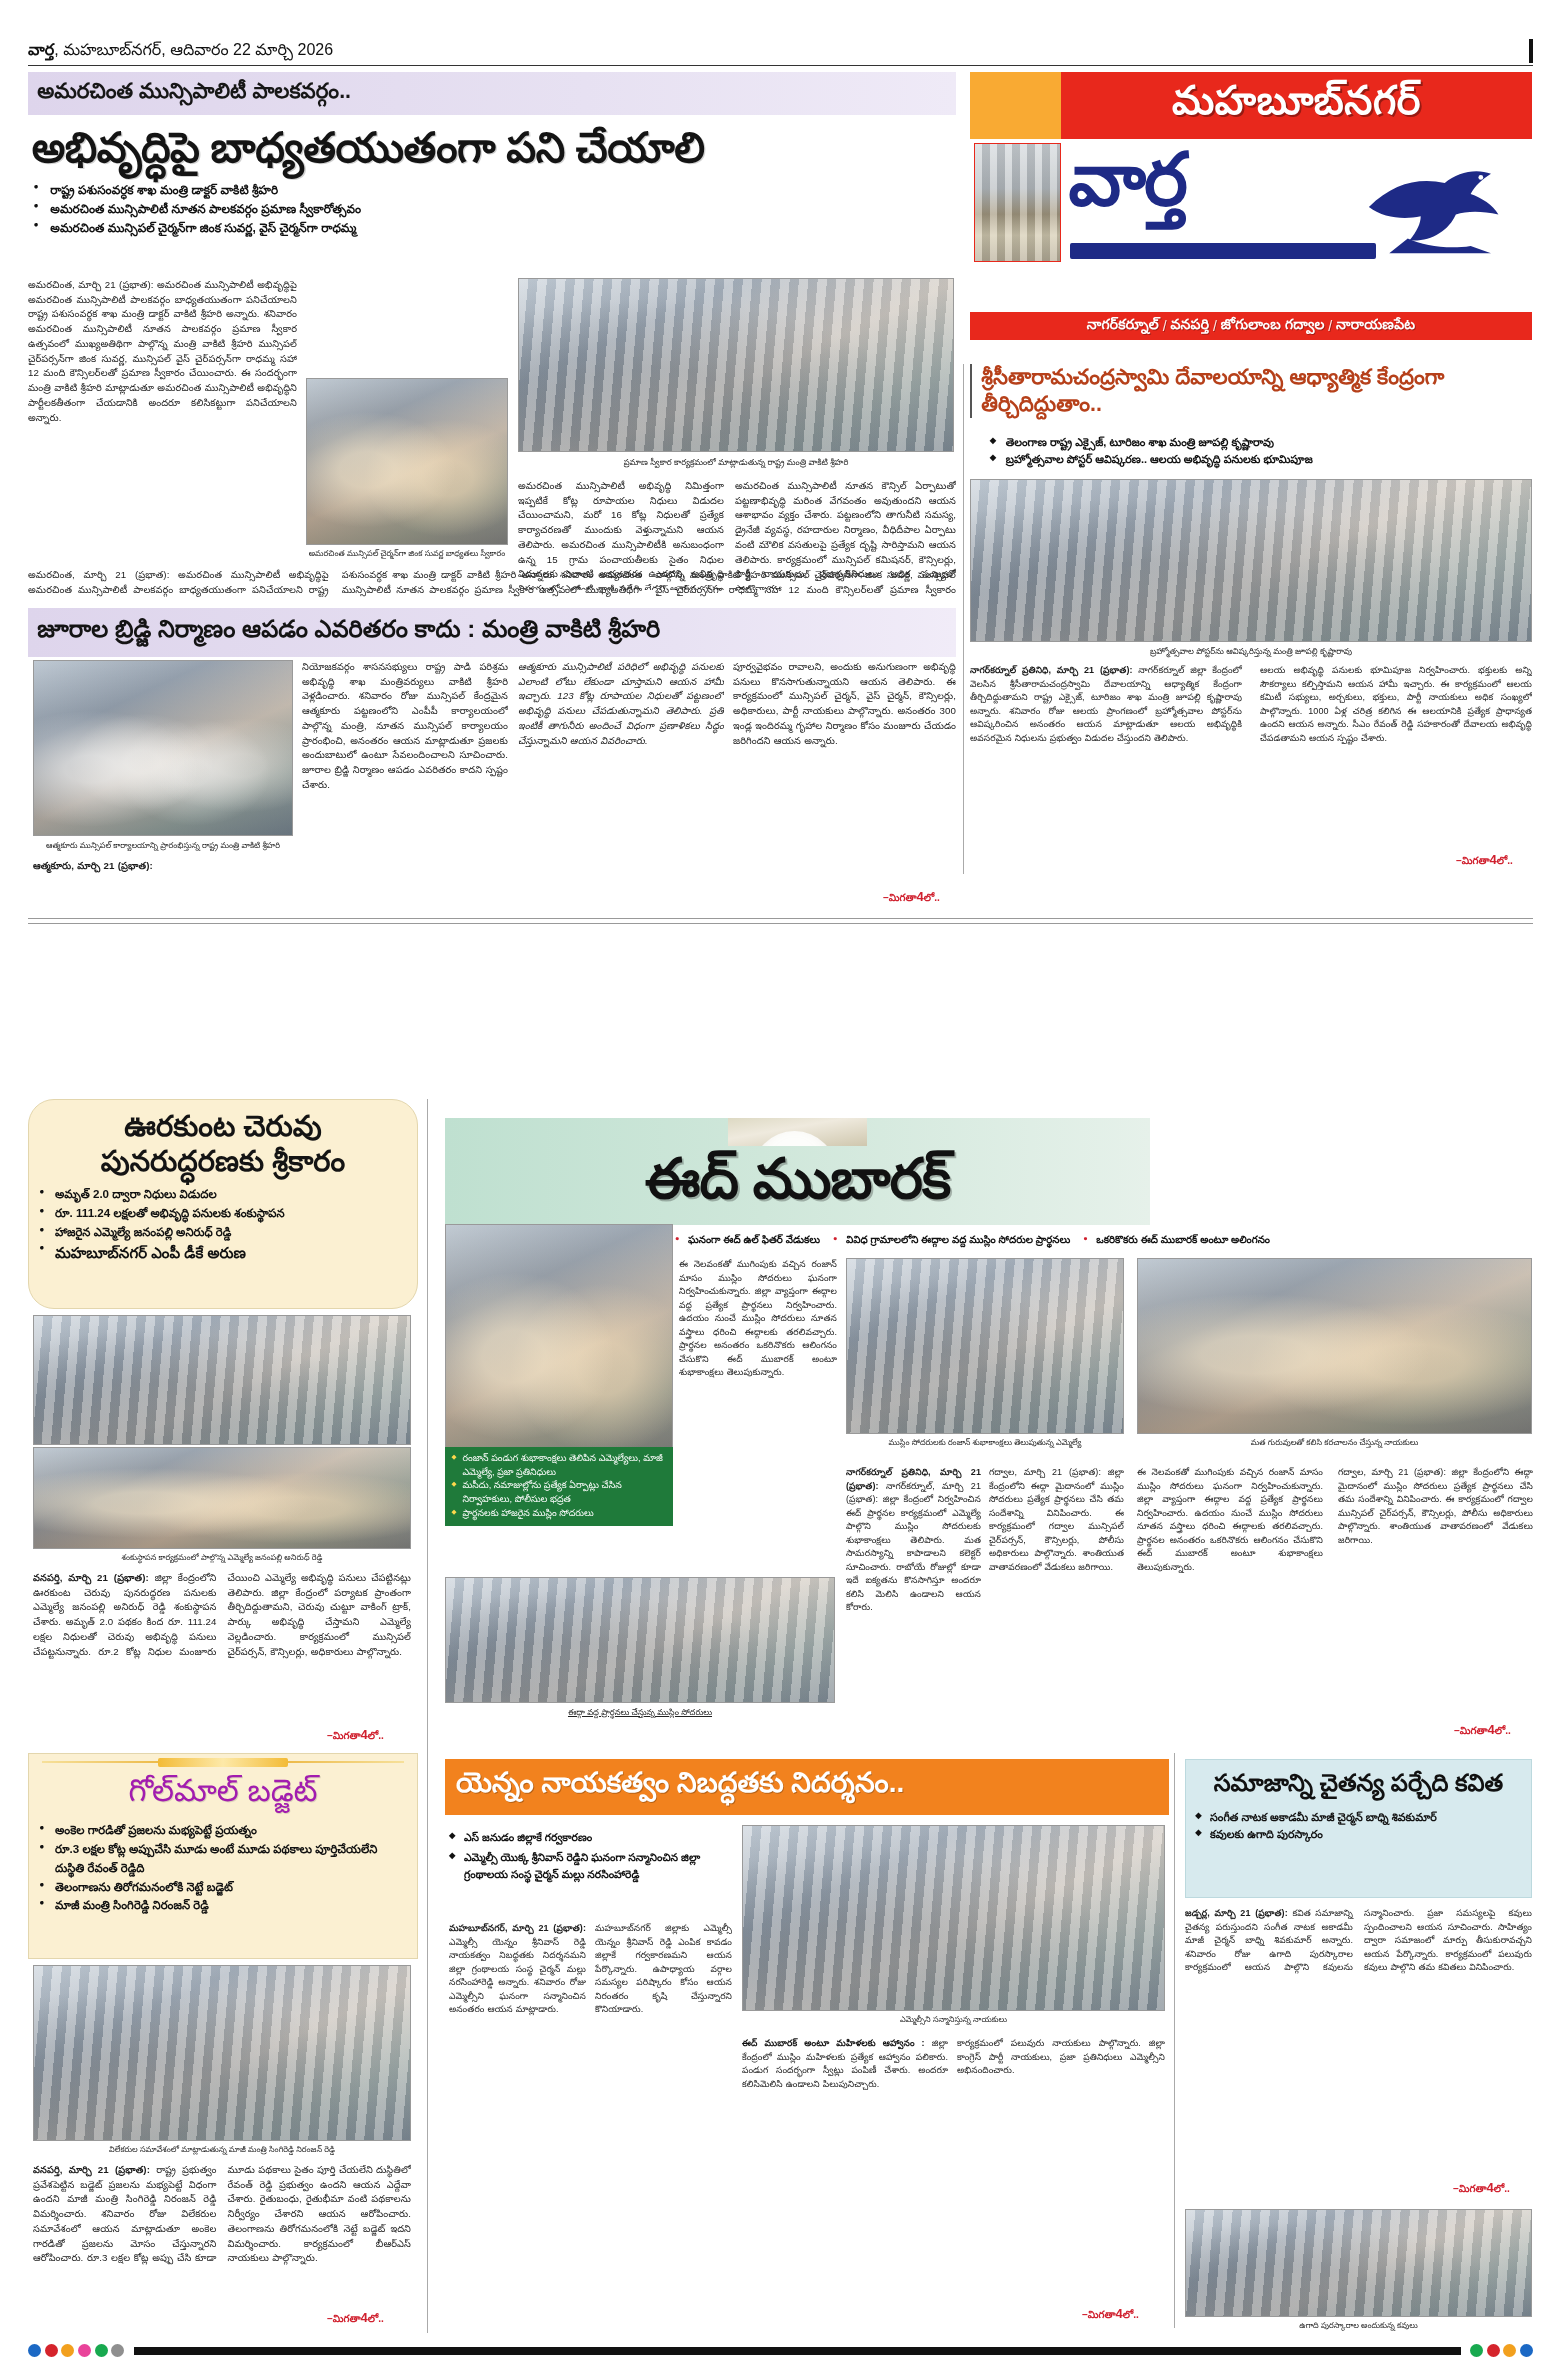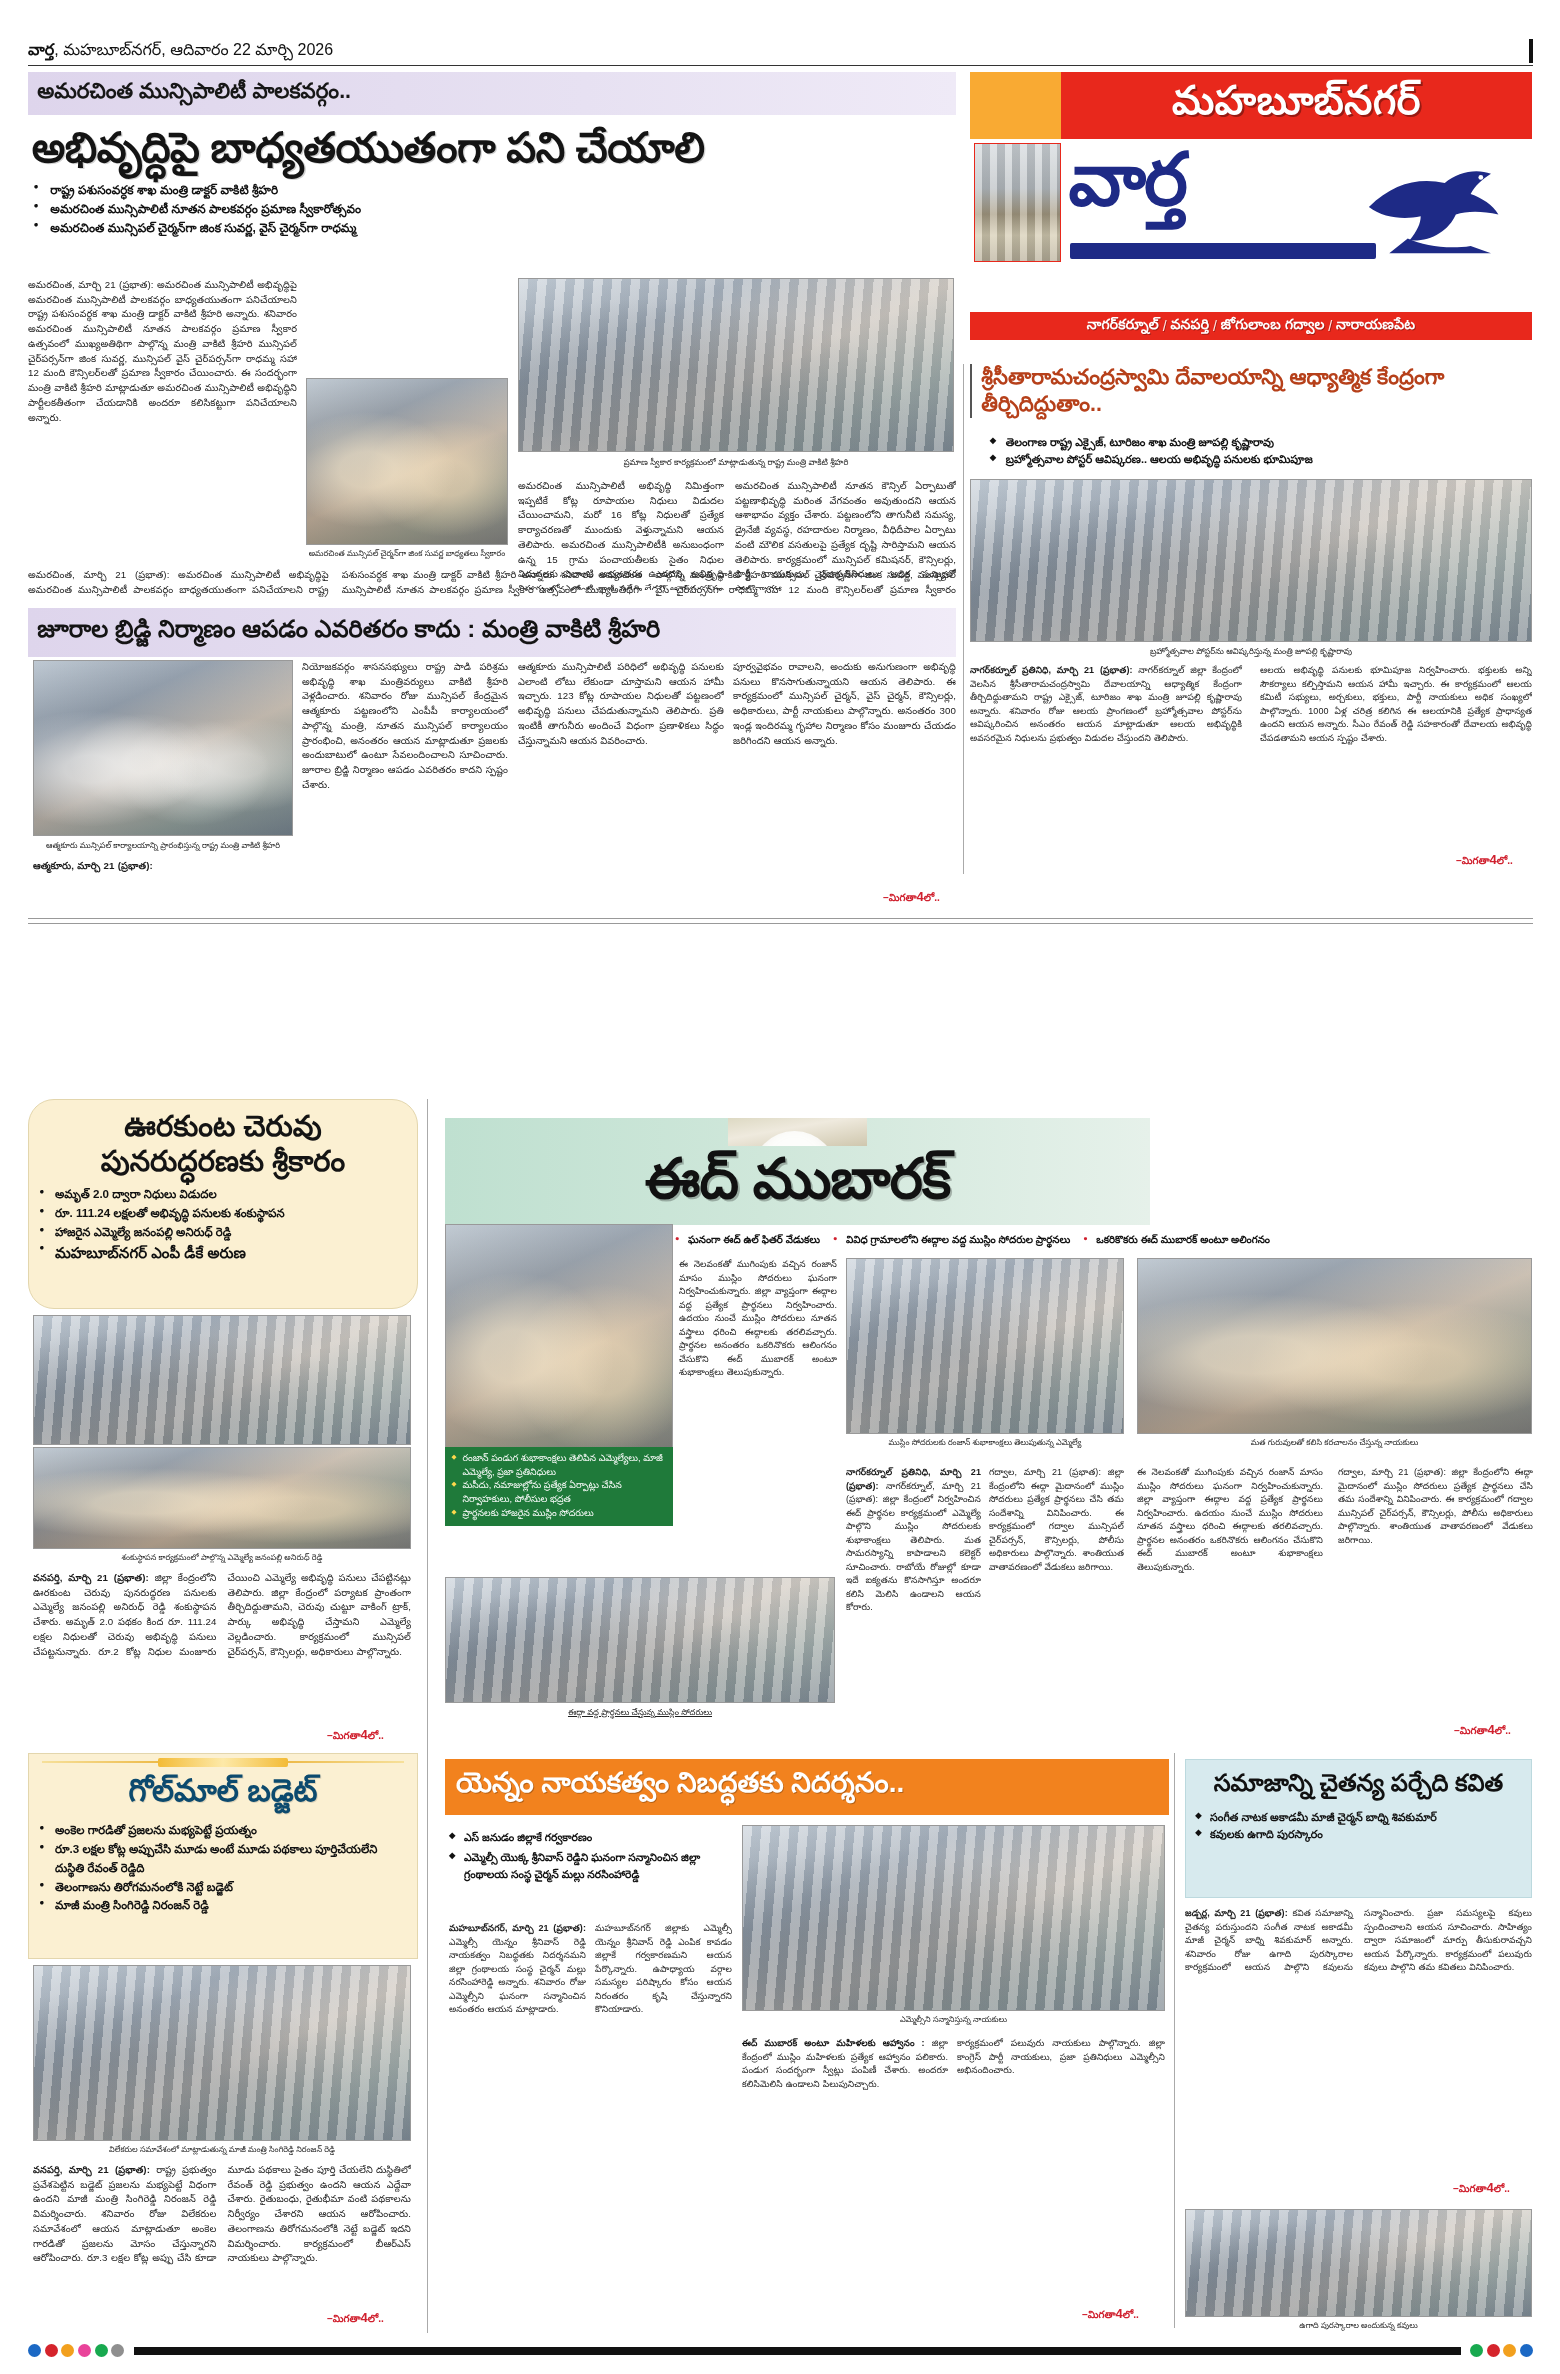--- a/index.html
+++ b/index.html
@@ -188,21 +188,21 @@
   .gold-sep { height:9.3px; margin:3.7px 13px 0; position:relative; }
   .gold-sep::before{
     content:""; position:absolute; left:0; right:0; top:3.7px; height:1.9px;
     background:linear-gradient(90deg,#f6e09a,#e8a61d,#f6e09a);
   }
   .gold-sep::after{
     content:""; position:absolute; left:32%; right:32%; top:0; height:9.3px;
     background:linear-gradient(90deg,#f3bb36,#fde9a8,#f3bb36); border-radius:1.9px;
   }
   .blue-title {
-    text-align:center; font-size:31px; font-weight:bold; color:#0c4a6e;
+    text-align:center; font-size:31px; font-weight:normal; color:#a21caf;
     padding:5.6px 5.6px 1.9px; text-shadow:0.9px 0.9px 0 rgba(0,0,0,.12);
   }
 
   
   .mint-box { background:#d7eaee; border:0.9px solid #bcd9de; }
   .mint-title {
     text-align:center; font-size:24px; font-weight:bold; color:#111; padding:9.3px 5.6px 3.7px;
   }
   .mint-bl li{
     list-style:none; position:relative; padding-left:16.7px;
@@ -321,21 +321,21 @@
   <div class="more" style="position:absolute;left:1456px;top:852px;">–<span>మిగతా</span><b>4</b><span>లో..</span></div>
 
   <div style="position:absolute;left:963px;top:364px;width:0.9px;height:510px;background:#aaa;"></div>
 
   <div class="s2">
     <div class="s2-band">జూరాల బ్రిడ్జి నిర్మాణం ఆపడం ఎవరితరం కాదు : మంత్రి వాకిటి శ్రీహరి</div>
   </div>
   <div class="photo" style="position:absolute;left:33px;top:660px;width:260px;height:176px;border:0.9px solid #999;"></div>
   <div class="cap" style="position:absolute;left:33px;top:839px;width:260px;font-size:8px;">ఆత్మకూరు మున్సిపల్ కార్యాలయాన్ని ప్రారంభిస్తున్న రాష్ట్ర మంత్రి వాకిటి శ్రీహరి</div>
   <div class="body-txt" style="position:absolute;left:302px;top:660px;width:206px;height:232px;overflow:hidden;">నియోజకవర్గం శాసనసభ్యులు రాష్ట్ర పాడి పరిశ్రమ అభివృద్ధి శాఖ మంత్రివర్యులు వాకిటి శ్రీహరి వెళ్లడించారు. శనివారం రోజు మున్సిపల్ కేంద్రమైన ఆత్మకూరు పట్టణంలోని ఎంపీపీ కార్యాలయంలో పాల్గొన్న మంత్రి, నూతన మున్సిపల్ కార్యాలయం ప్రారంభించి, అనంతరం ఆయన మాట్లాడుతూ ప్రజలకు అందుబాటులో ఉంటూ సేవలందించాలని సూచించారు. జూరాల బ్రిడ్జి నిర్మాణం ఆపడం ఎవరితరం కాదని స్పష్టం చేశారు.</div>
-  <div class="body-txt" style="position:absolute;left:518px;top:660px;width:206px;height:232px;overflow:hidden;">ఆత్మకూరు మున్సిపాలిటీ పరిధిలో అభివృద్ధి పనులకు ఎలాంటి లోటు లేకుండా చూస్తామని ఆయన హామీ ఇచ్చారు. 123 కోట్ల రూపాయల నిధులతో పట్టణంలో అభివృద్ధి పనులు చేపడుతున్నామని తెలిపారు. ప్రతి ఇంటికీ తాగునీరు అందించే విధంగా ప్రణాళికలు సిద్ధం చేస్తున్నామని ఆయన వివరించారు.</div>
+  <div class="body-txt" style="position:absolute;left:518px;top:660px;width:206px;height:232px;overflow:hidden;font-style:italic;">ఆత్మకూరు మున్సిపాలిటీ పరిధిలో అభివృద్ధి పనులకు ఎలాంటి లోటు లేకుండా చూస్తామని ఆయన హామీ ఇచ్చారు. 123 కోట్ల రూపాయల నిధులతో పట్టణంలో అభివృద్ధి పనులు చేపడుతున్నామని తెలిపారు. ప్రతి ఇంటికీ తాగునీరు అందించే విధంగా ప్రణాళికలు సిద్ధం చేస్తున్నామని ఆయన వివరించారు.</div>
   <div class="body-txt" style="position:absolute;left:733px;top:660px;width:223px;height:232px;overflow:hidden;">పూర్వవైభవం రావాలని, అందుకు అనుగుణంగా అభివృద్ధి పనులు కొనసాగుతున్నాయని ఆయన తెలిపారు. ఈ కార్యక్రమంలో మున్సిపల్ చైర్మన్, వైస్ చైర్మన్, కౌన్సిలర్లు, అధికారులు, పార్టీ నాయకులు పాల్గొన్నారు. అనంతరం 300 ఇండ్ల ఇందిరమ్మ గృహాల నిర్మాణం కోసం మంజూరు చేయడం జరిగిందని ఆయన అన్నారు.</div>
   <div class="body-txt" style="position:absolute;left:33px;top:859px;width:260px;height:48px;overflow:hidden;"><b class="lead-in">ఆత్మకూరు, మార్చి 21 (ప్రభాత):</b></div>
   <div class="more" style="position:absolute;left:883px;top:889px;">–<span>మిగతా</span><b>4</b><span>లో..</span></div>
 
   <div style="position:absolute;left:28px;top:918px;width:1505px;border-top:0.9px solid #999;"></div>
   <div style="position:absolute;left:28px;top:923px;width:1505px;border-top:0.9px solid #999;"></div>
 
   <div class="cream-box" style="position:absolute;left:28px;top:1099px;width:390px;height:210px;border-radius:26px;">
     <div class="cream-title">
       <div>ఊరకుంట చెరువు</div>

